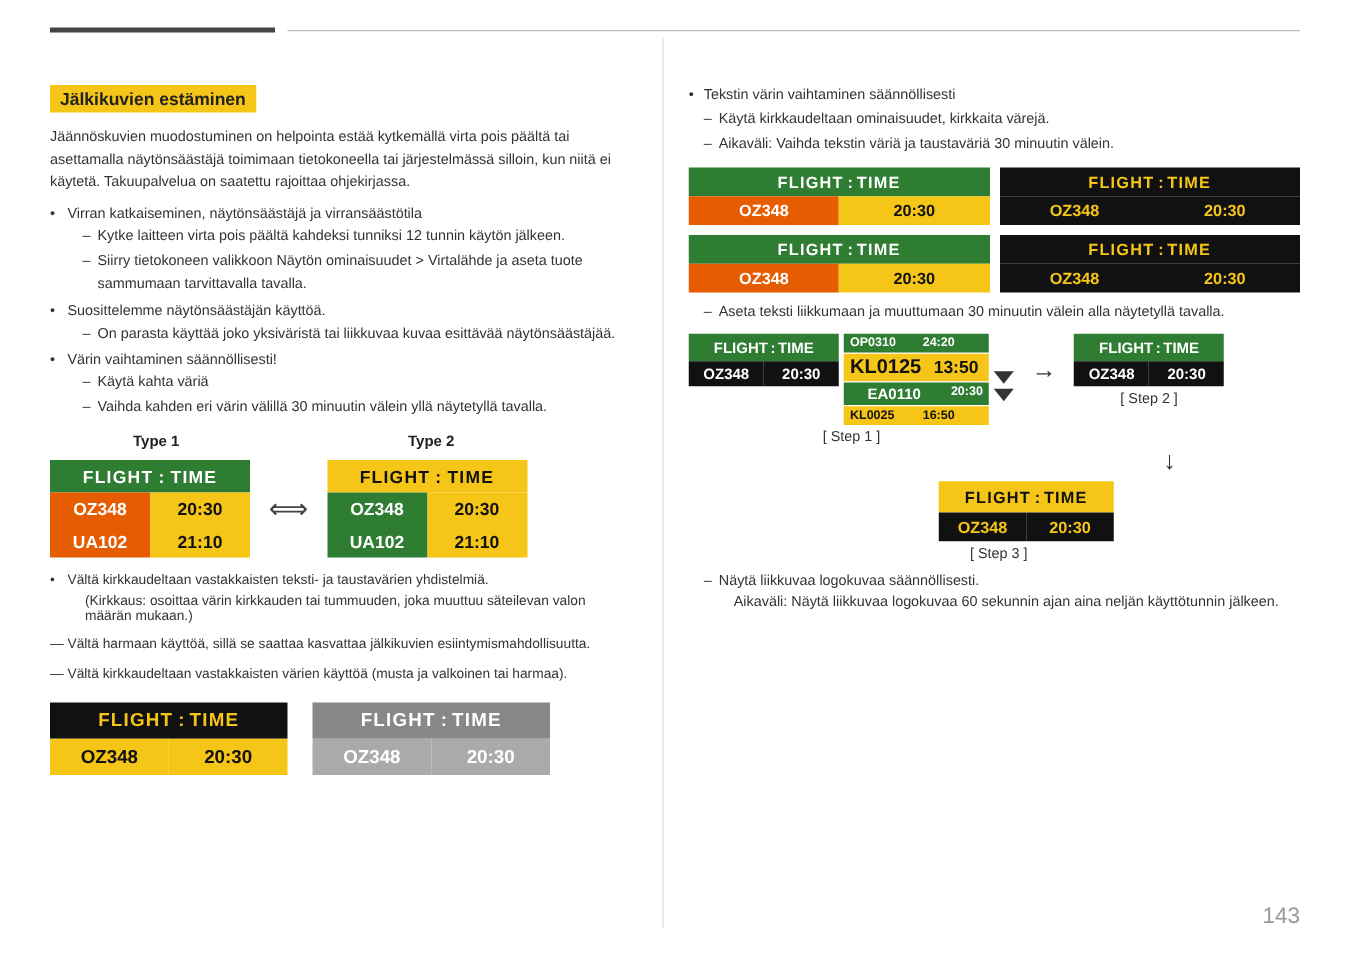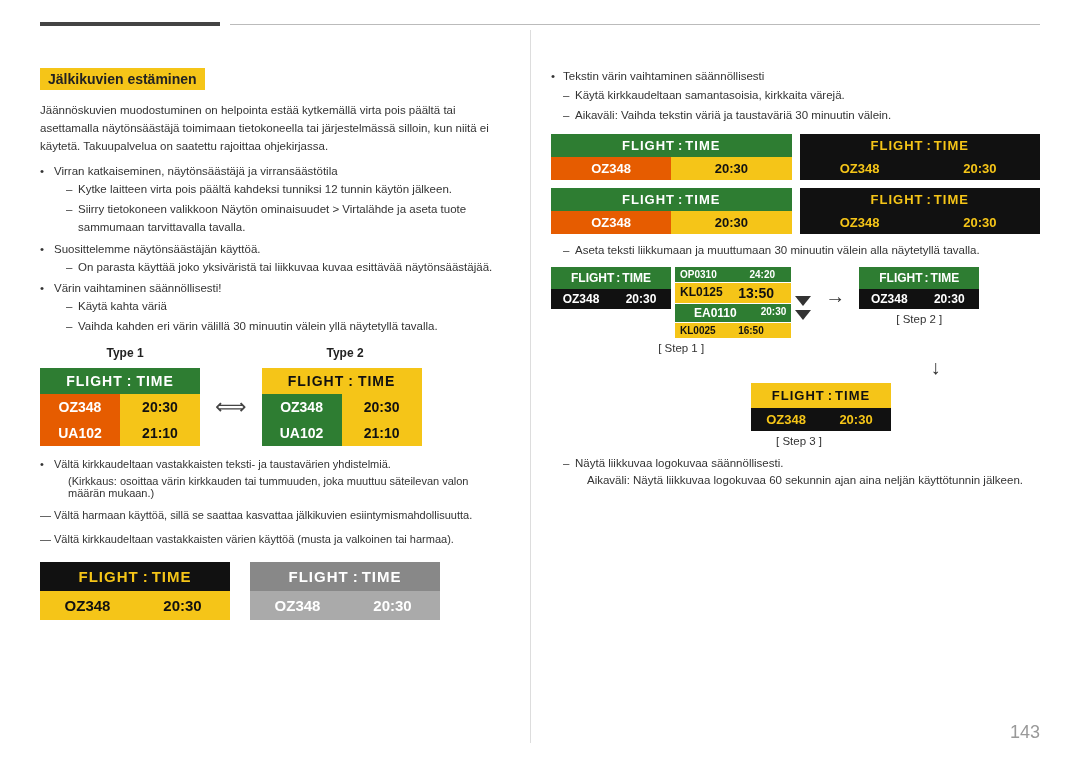--- a/index.html
+++ b/index.html
@@ -445,21 +445,21 @@
           <div style="background:#aaa;color:#fff;font-weight:900;font-size:15px;padding:6px 12px;flex:1;text-align:center;">20:30</div>
         </div>
       </div>
     </div>
   </div>
 
   <div class="right-col">
 
     <div style="margin-top:38px;">
       <div class="right-bullet">Tekstin värin vaihtaminen säännöllisesti</div>
-      <div class="right-sub-dash">Käytä kirkkaudeltaan samantasoisia, kirkkaita värejä.</div>
+      <div class="right-sub-dash">Käytä kirkkaudeltaan ominaisuudet, kirkkaita värejä.</div>
       <div class="right-sub-dash">Aikaväli: Vaihda tekstin väriä ja taustaväriä 30 minuutin välein.</div>
     </div>
 
     <div class="boards-grid" style="margin-top:10px;">
 
       <div>
         <div style="background:#2e7d32;padding:4px 8px;display:flex;align-items:center;justify-content:center;">
           <span style="font-weight:900;font-size:13px;color:#fff;letter-spacing:1px;">FLIGHT</span>
           <span style="margin:0 3px;color:#fff;font-weight:900;font-size:13px;">:</span>
           <span style="font-weight:900;font-size:13px;color:#fff;letter-spacing:1px;">TIME</span>
@@ -524,24 +524,24 @@
             <div style="display:flex;">
               <div style="background:#111;color:#fff;font-weight:900;font-size:12px;padding:3px 6px;flex:1;text-align:center;">OZ348</div>
               <div style="background:#111;color:#fff;font-weight:900;font-size:12px;padding:3px 6px;flex:1;text-align:center;">20:30</div>
             </div>
           </div>
 
           <div style="margin-left:4px;display:flex;align-items:center;">
             <div>
               <div style="display:flex;background:#2e7d32;margin-bottom:1px;">
                 <span style="font-size:10px;font-weight:bold;color:#fff;padding:2px 5px;flex:1;">OP0310</span>
-                <span style="font-size:10px;font-weight:bold;color:#fff;padding:2px 5px;flex:1;text-align:center;">24:20</span>
+                <span style="font-size:10px;font-weight:bold;color:#fff;padding:2px 5px;flex:1;">24:20</span>
               </div>
               <div style="display:flex;background:#f5c518;margin-bottom:1px;">
-                <span style="font-size:12px;font-weight:bold;color:#111;padding:2px 5px;flex:1;">KL0125</span>
+                <span style="font-size:16px;font-weight:bold;color:#111;padding:2px 5px;flex:1;">KL0125</span>
                 <span style="font-size:14px;font-weight:bold;color:#111;padding:2px 5px;flex:1;">13:50</span>
               </div>
               <div style="display:flex;background:#2e7d32;margin-bottom:1px;">
                 <span style="font-size:12px;font-weight:bold;color:#fff;padding:2px 19px;flex:1;">EA0110</span>
                 <span style="font-size:10px;font-weight:bold;color:#fff;padding:2px 5px;flex:1;">20:30</span>
               </div>
               <div style="display:flex;background:#f5c518;">
                 <span style="font-size:10px;font-weight:bold;color:#111;padding:2px 5px;flex:1;">KL0025</span>
                 <span style="font-size:10px;font-weight:bold;color:#111;padding:2px 5px;flex:1;">16:50</span>
               </div>

